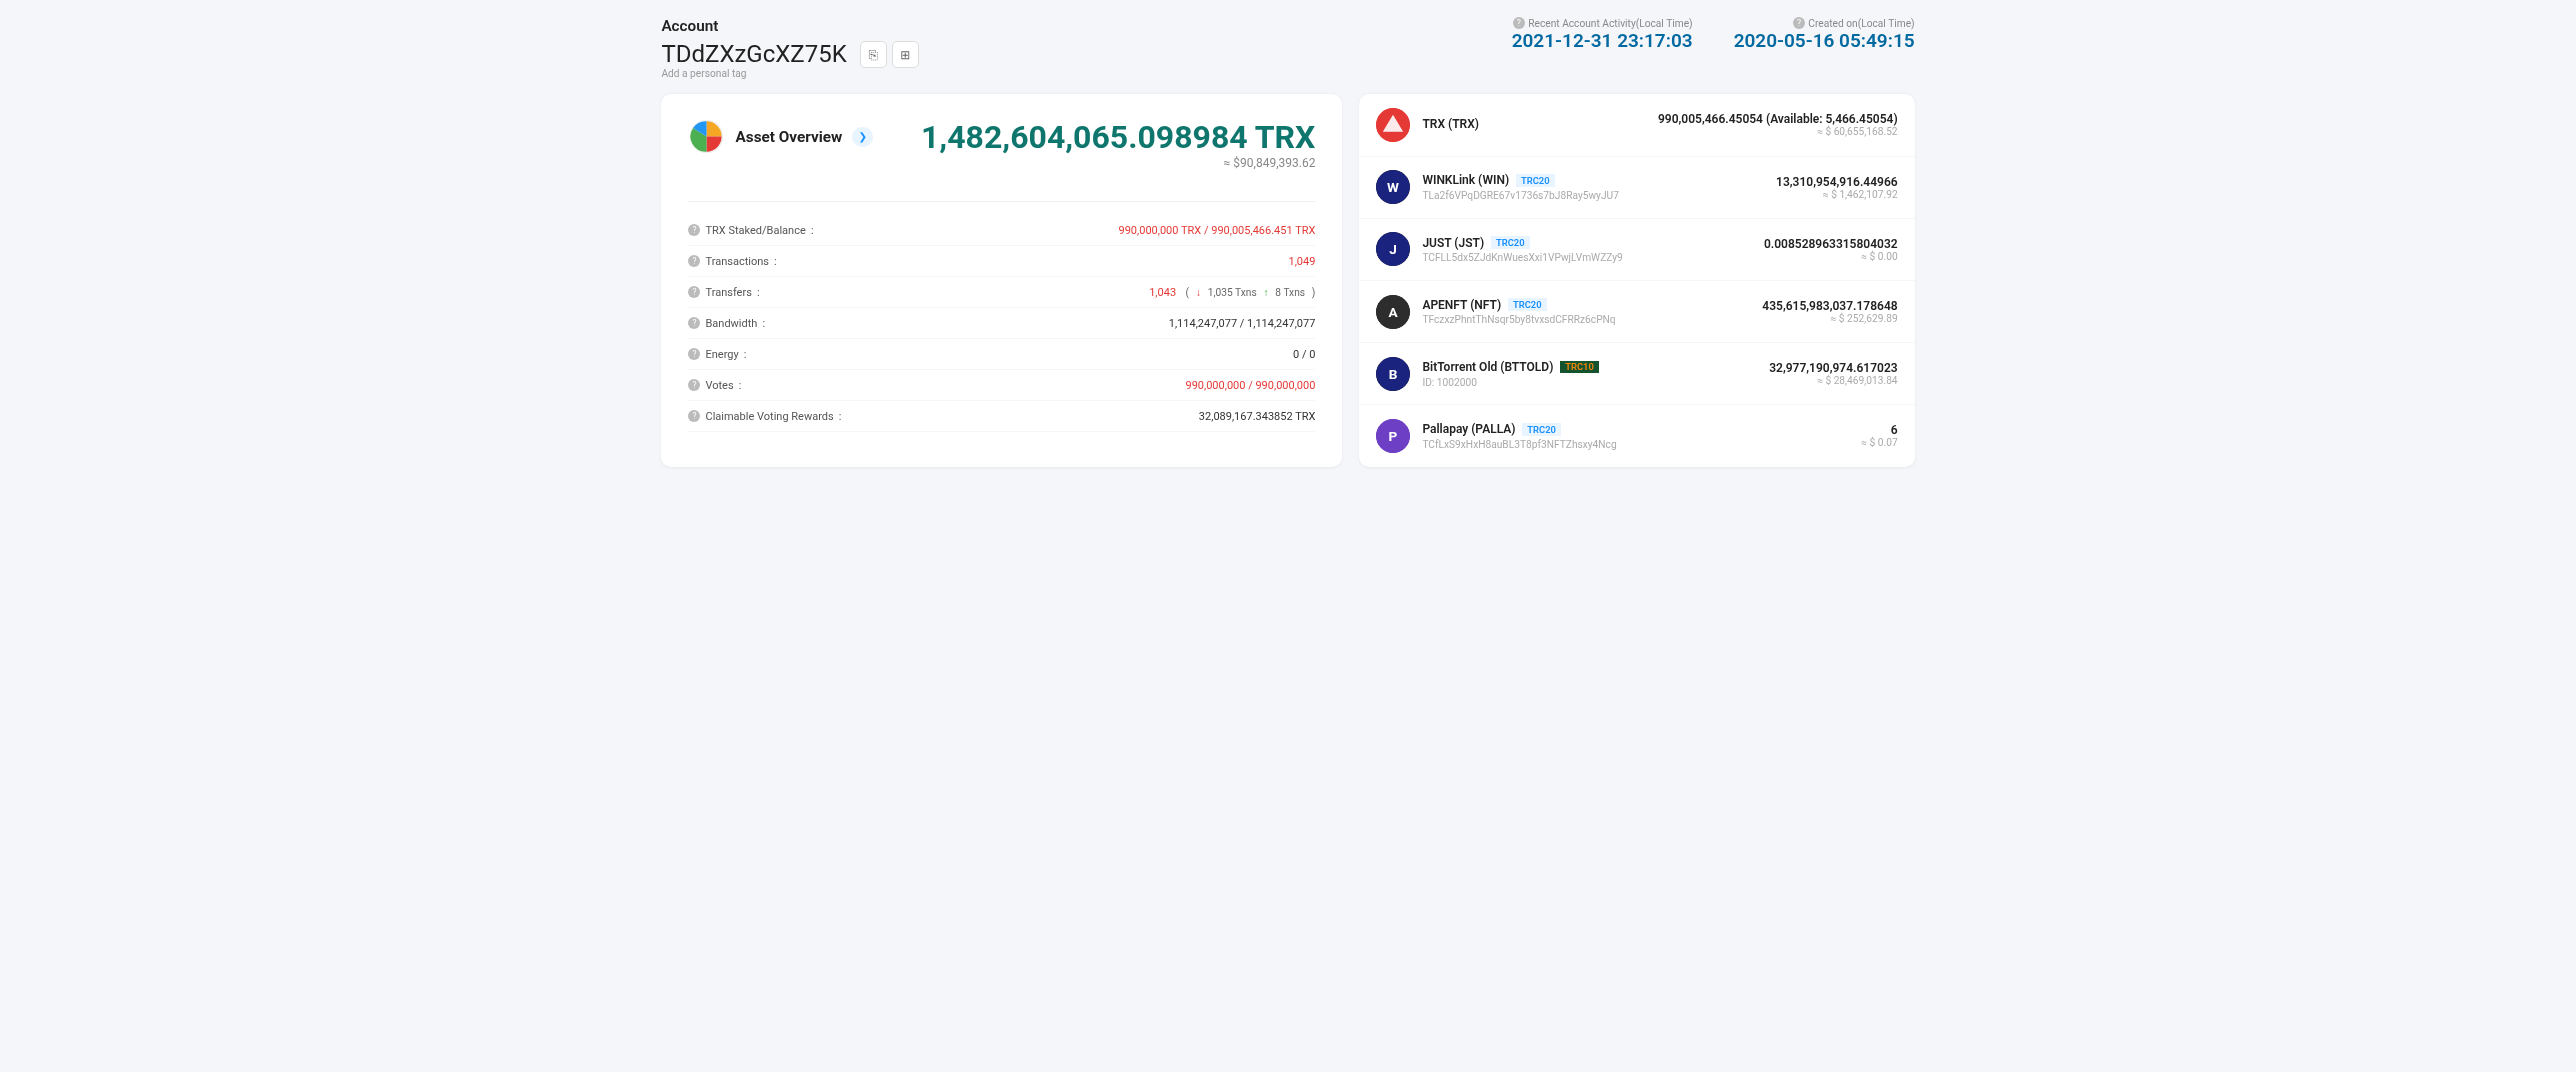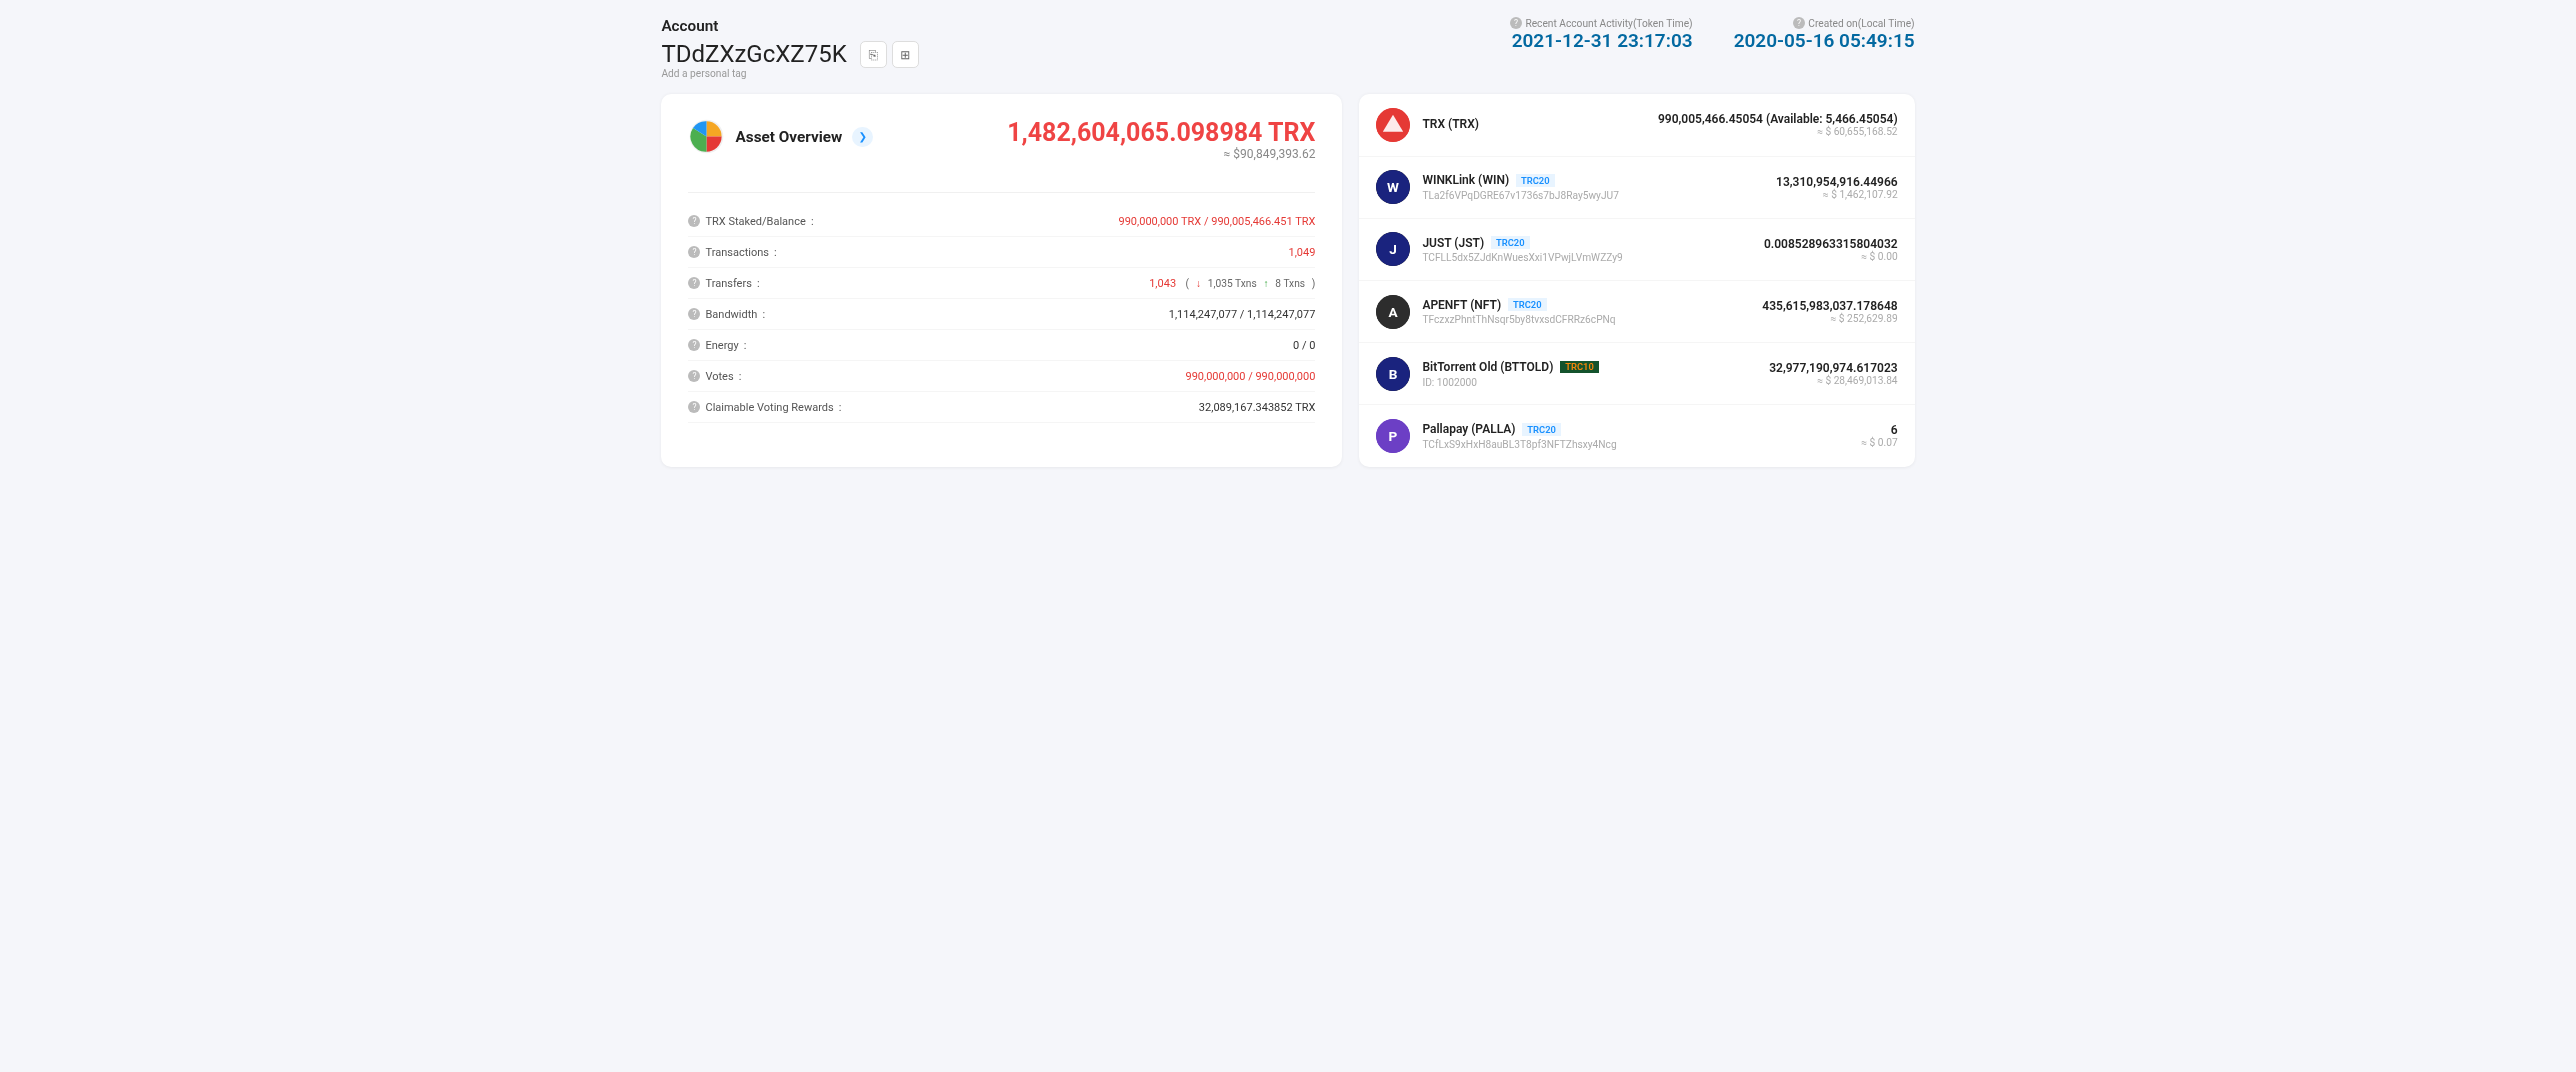--- a/index.html
+++ b/index.html
@@ -138,23 +138,23 @@
       cursor: pointer;
       font-size: 10.2px;
     }
 
     .trx-balance {
       text-align: right;
       margin-bottom: 17px;
     }
 
     .trx-amount {
-      font-size: 25px;
+      font-size: 32px;
       font-weight: 700;
-      color: #ef4444;
+      color: #0f766e;
     }
 
     .trx-usd {
       font-size: 12px;
       color: #888;
     }
 
     .divider {
       height: 0.9px;
       background: #f0f0f0;
@@ -407,21 +407,21 @@
             <span>⊞</span>
           </div>
         </div>
       </div>
       <div class="personal-tag">Add a personal tag</div>
     </div>
     <div class="meta-row">
       <div class="meta-item">
         <div class="label">
           <span class="question-icon">?</span>
-          <span>Recent Account Activity(Token Time)</span>
+          <span>Recent Account Activity(Local Time)</span>
         </div>
         <div class="value">2021-12-31 23:17:03</div>
       </div>
       <div class="meta-item">
         <div class="label">
           <span class="question-icon">?</span>
           <span>Created on(Local Time)</span>
         </div>
         <div class="value">2020-05-16 05:49:15</div>
       </div>

